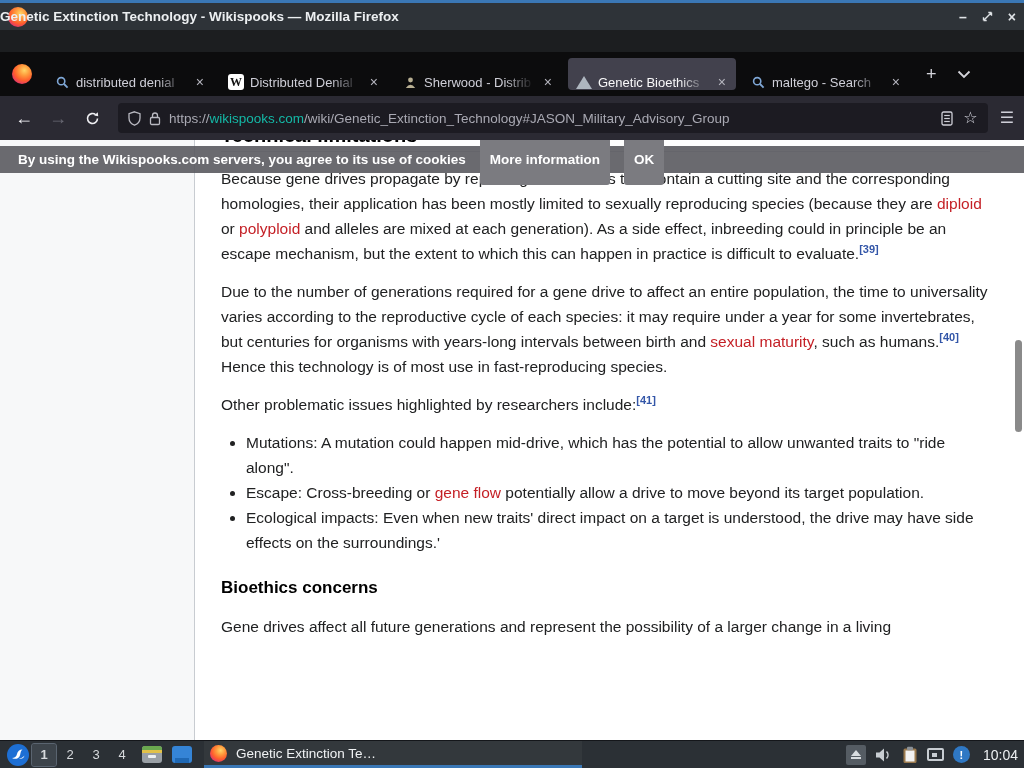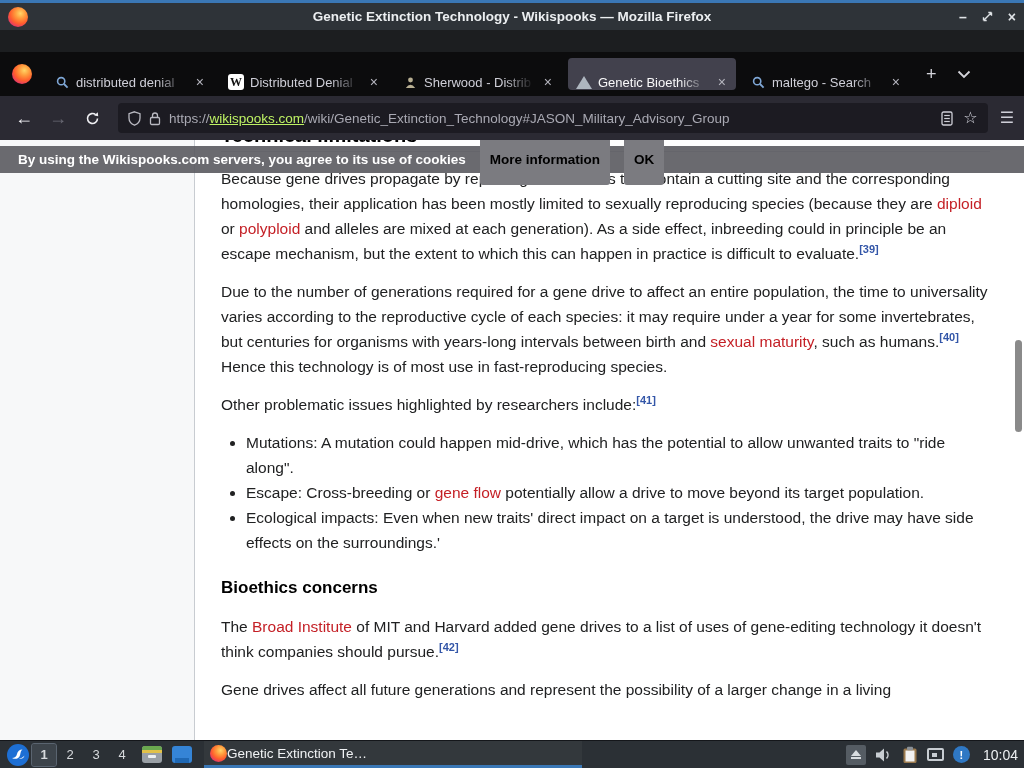--- a/index.html
+++ b/index.html
@@ -4,21 +4,21 @@
 <style>
   * { margin:0; padding:0; box-sizing:border-box; }
   html,body { width:1024px; height:768px; overflow:hidden;
     font-family:"Liberation Sans","DejaVu Sans",sans-serif; background:#000; }
   .screen { position:relative; width:1024px; height:768px; background:#1c1e20; }
 
   
   .win-accent { position:absolute; top:0; left:0; width:100%; height:3px; background:var(--window-accent,#3a77b5); }
   .titlebar { position:absolute; top:3px; left:0; width:100%; height:27px; background:#2e3338;
     display:flex; align-items:center; padding:0 8px; color:#eceff1; }
-  .titlebar .title { position:absolute; left:0; right:0; text-align:center; font-weight:bold; font-size:13.5px; }
+  .titlebar .title { position:absolute; left:0; right:0; font-weight:bold; font-size:13.5px; }
   .ff-logo { width:20px; height:20px; border-radius:50%;
     background:radial-gradient(circle at 62% 32%, #ffd567 0%, #ff9a3c 28%, #ff5f2d 55%, #e3366a 78%, #9059ff 100%); }
   .win-btns { margin-left:auto; display:flex; gap:14px; align-items:center; z-index:2; }
   .win-btn { color:#dfe3e6; font-size:14px; font-weight:bold; line-height:1; cursor:default; }
   .win-btn svg { display:block; }
 
   .menubar { position:absolute; top:30px; left:0; width:100%; height:22px; background:#1b1d1f;
     display:flex; align-items:center; gap:2px; padding-left:6px; }
   .menu-item { color:#e6e6e6; font-size:13px; padding:2px 7px; }
 
@@ -42,21 +42,21 @@
     border-bottom:13px solid #aeb6bf; }
 
   
   .navbar { position:absolute; top:96px; left:0; width:100%; height:44px; background:#2b2a33;
     display:flex; align-items:center; padding:0 10px; gap:6px; }
   .nav-btn { color:#f0f0f4; font-size:18px; width:28px; height:28px; display:flex; align-items:center; justify-content:center; border-radius:4px; }
   .nav-btn.disabled { color:#6a6a75; }
   .urlbox { flex:1; height:30px; background:#1c1b22; border-radius:4px; display:flex; align-items:center;
     padding:0 10px; gap:8px; margin:0 6px; }
   .url-text { font-size:13.5px; color:#a9a9b3; white-space:nowrap; overflow:hidden; }
-  .url-text .domain { color:#bef264;text-decoration:underline; }
+  .url-text .domain { color:#14b8a6; }
   .url-icons-right { display:flex; gap:10px; align-items:center; margin-left:auto; }
   .icon-star { color:#cfcfd8; font-size:16px; line-height:1; }
   .icon-burger { color:#cfcfd8; font-size:16px; line-height:1; }
 
   
   .content { position:absolute; top:140px; left:0; width:1024px; height:600px; background:#fff; overflow:hidden; }
   .side-col { position:absolute; left:0; top:0; width:195px; height:100%; background:#f7f8f9; border-right:1px solid #c8ccd1; }
   .page-col { position:absolute; left:196px; top:0; right:0; height:100%; padding:26px 34px 0 25px;
     color:#202122; font-size:15.5px; line-height:25px; }
   .heading-clip { position:absolute; top:-16px; left:221px; right:34px; font-size:20px; font-weight:bold;
@@ -66,39 +66,39 @@
   .redlink { color:var(--red-link,#c41f25); }
   sup.ref { color:var(--ref-blue,#3356a8); font-size:11px; line-height:0;font-weight:bold; }
   .h2 { font-size:17px; font-weight:bold; color:#000; margin:20px 0 14px 0; }
 
   .scroll-thumb { position:absolute; right:2px; top:200px; width:7px; height:92px; background:#8a8a8a; border-radius:4px; }
 
   
   .cookie { position:absolute; top:6px; left:0; width:100%; height:27px; background:rgba(90,90,95,0.90);
     display:flex; align-items:center; padding-left:18px; gap:14px; z-index:5; }
   .cookie .msg { color:#fff; font-weight:bold; font-size:13.5px; }
-  .cookie .cbtn { background:#7b7b80; color:#000000; font-weight:bold; font-size:13.5px;
+  .cookie .cbtn { background:#7b7b80; color:#ffffff; font-weight:bold; font-size:13.5px;
     padding:18px 10px; border-radius:3px; border:none; }
 
   
   .taskbar { position:absolute; bottom:0; left:0; width:100%; height:28px; background:#2b3035;
     border-top:1px solid #14161a; display:flex; align-items:center; padding:0 6px; color:#dfe3e6; }
   .bird { width:22px; height:22px; border-radius:50%; background:#1d6fd4; position:relative; flex:none; }
   .bird svg { position:absolute; inset:2px; }
   .ws { width:24px; height:22px; display:flex; align-items:center; justify-content:center;
     font-size:13px; color:#d7dadd; margin-left:2px; border-radius:2px; }
   .ws.active { background:#3d444b; outline:1px solid #5a6артикль; outline:1px solid #5a6470; font-weight:bold; }
   .tb-icon { width:24px; height:24px; display:flex; align-items:center; justify-content:center; margin-left:6px; flex:none; }
   .cabinet { width:20px; height:17px; background:#9aa0a6; border-radius:3px; position:relative; overflow:hidden; }
   .cabinet::before { content:""; position:absolute; top:0; left:0; right:0; height:4px; background:#6aa84f; }
   .cabinet::after { content:""; position:absolute; top:4px; left:0; right:0; height:3px; background:#e2c24a; }
   .cabinet .handle { position:absolute; top:9px; left:6px; width:8px; height:3px; background:#eef1f3; border-radius:1px; }
   .bluewin { width:20px; height:17px; background:#3584d6; border-radius:3px; position:relative; overflow:hidden; }
   .bluewin::after { content:""; position:absolute; bottom:0; left:3px; right:3px; height:5px; background:#1f68b4; }
-  .task-btn { display:flex; align-items:center; gap:0; margin-left:10px; width:378px; height:27px;
+  .task-btn { display:flex; align-items:center; gap:9px; margin-left:10px; width:378px; height:27px;
     padding:0 6px; border-bottom:3px solid var(--window-accent,#3a77b5); background:rgba(255,255,255,0.04); }
   .task-btn .label { font-size:13.5px; color:#f0f2f4; white-space:nowrap; overflow:hidden; }
   .tray { margin-left:auto; display:flex; align-items:center; gap:9px; }
   .eject-box { width:20px; height:20px; background:#555c63; border-radius:2px; display:flex; flex-direction:column;
     align-items:center; justify-content:center; gap:1px; }
   .eject-tri { width:0; height:0; border-left:5px solid transparent; border-right:5px solid transparent; border-bottom:6px solid #d9dde0; }
   .eject-bar { width:10px; height:2px; background:#d9dde0; }
   .net { width:17px; height:13px; border:2px solid #c8cdd2; border-radius:2px; position:relative; }
   .net::after { content:""; position:absolute; left:3px; top:3px; width:5px; height:4px; background:#c8cdd2; }
   .info-dot { width:17px; height:17px; border-radius:50%; background:#2f78c4; color:#fff; font-weight:bold;
@@ -226,21 +226,20 @@
     <div class="page-col">
       <p>Because gene drives propagate by replacing other alleles that contain a cutting site and the corresponding homologies, their application has been mostly limited to sexually reproducing species (because they are <span class="redlink">diploid</span> or <span class="redlink">polyploid</span> and alleles are mixed at each generation). As a side effect, inbreeding could in principle be an escape mechanism, but the extent to which this can happen in practice is difficult to evaluate.<sup class="ref">[39]</sup></p>
       <p>Due to the number of generations required for a gene drive to affect an entire population, the time to universality varies according to the reproductive cycle of each species: it may require under a year for some invertebrates, but centuries for organisms with years-long intervals between birth and <span class="redlink">sexual maturity</span>, such as humans.<sup class="ref">[40]</sup> Hence this technology is of most use in fast-reproducing species.</p>
       <p>Other problematic issues highlighted by researchers include:<sup class="ref">[41]</sup></p>
       <ul>
         <li>Mutations: A mutation could happen mid-drive, which has the potential to allow unwanted traits to "ride along".</li>
         <li>Escape: Cross-breeding or <span class="redlink">gene flow</span> potentially allow a drive to move beyond its target population.</li>
         <li>Ecological impacts: Even when new traits' direct impact on a target is understood, the drive may have side effects on the surroundings.'</li>
       </ul>
       <div class="h2">Bioethics concerns</div>
-      <p>The <span class="redlink">Broad Institute</span> of MIT and Harvard added gene drives to a list of uses of gene-editing technology it doesn't think companies should pursue.<sup class="ref">[42]</sup></p>
       <p>Gene drives affect all future generations and represent the possibility of a larger change in a living</p>
     </div>
 
     <div class="cookie">
       <span class="msg">By using the Wikispooks.com servers, you agree to its use of cookies</span>
       <button class="cbtn">More information</button>
       <button class="cbtn">OK</button>
     </div>
 
     <div class="scroll-thumb"></div>

